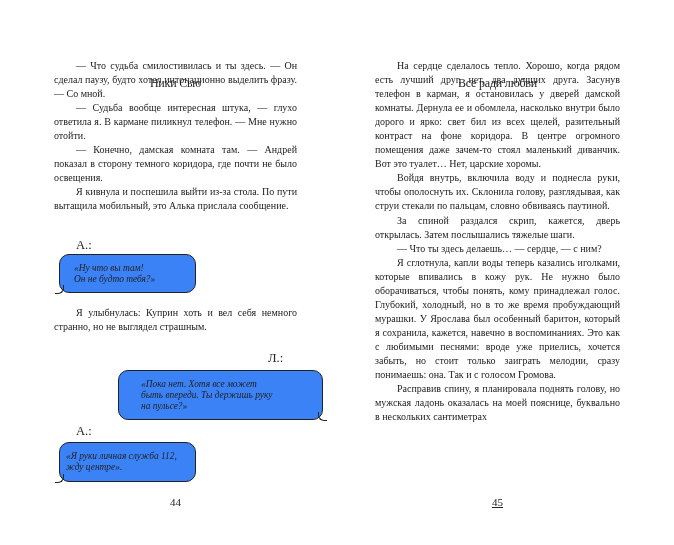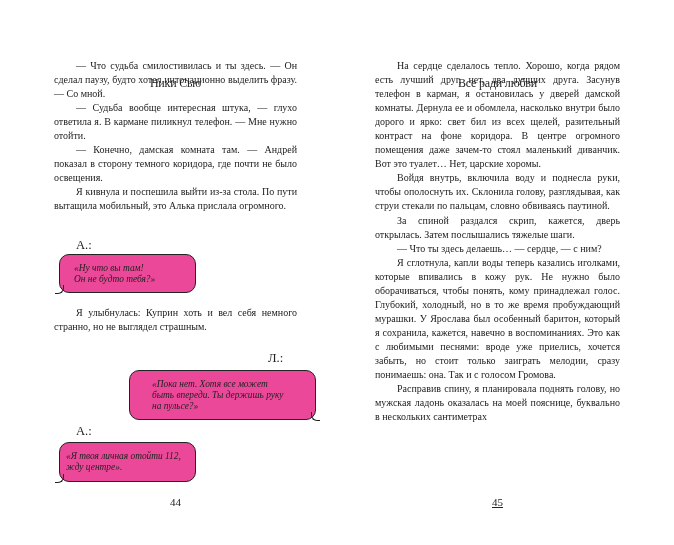--- a/index.html
+++ b/index.html
@@ -8,62 +8,62 @@
   .page.left { left: 0; width: 337px; }
   .page.right { left: 337px; width: 337px; }
   .running-head { position: absolute; top: 37px; font-size: 12px; letter-spacing: -0.2px; text-align: center; margin-top: 39px; }
   .left .running-head { left: 54px; width: 243px; }
   .right .running-head { left: 38px; width: 245px; }
   .body { position: absolute; font-size: 10px; line-height: 14.05px; text-align: justify; }
   .left .body { left: 54px; width: 243px; top: 59px; }
   .right .body { left: 38px; width: 245px; top: 59px; }
   .p { margin: 0; text-indent: 22px; }
   .sender { font-size: 12.6px; line-height: 14px; margin: 0; }
-  .bubble { position: absolute; border: 1.3px solid #222; border-radius: 10px; font-style: italic; font-size: 9.4px; line-height: 11.2px; box-sizing: border-box; padding: 8px 10px 0 14px; background: #ec4899; }
+  .bubble { position: absolute; border: 1.3px solid #222; border-radius: 10px; font-style: italic; font-size: 9.4px; line-height: 11.2px; box-sizing: border-box; padding: 8px 10px 0 14px; background: #3b82f6; }
   .tail-left::after, .tail-right::after { content: ""; position: absolute; bottom: -2px; width: 8px; height: 8px; border-bottom: 1.3px solid #222; }
   .tail-left::after { left: -5px; border-right: 1.3px solid #222; border-bottom-right-radius: 6px; }
   .tail-right::after { right: -5px; border-left: 1.3px solid #222; border-bottom-left-radius: 6px; }
   .folio { position: absolute; top: 496px; font-size: 11px; text-align: center; }
   .left .folio { left: 54px; width: 243px; }
   .right .folio { left: 38px; width: 245px; text-decoration: underline; }
   .abs { position: absolute; }
 </style>
 </head>
 <body>
 
 <div class="page left">
   <div class="running-head">Ники Сью</div>
 
   <div class="body">
     <p class="p">— Что судьба смилостивилась и ты здесь. — Он сделал паузу, будто хотел интонационно выделить фразу. — Со мной.</p>
     <p class="p">— Судьба вообще интересная штука, — глухо ответила я. В кармане пиликнул телефон. — Мне нужно отойти.</p>
     <p class="p">— Конечно, дамская комната там. — Андрей показал в сторону темного коридора, где почти не было освещения.</p>
-    <p class="p">Я кивнула и поспешила выйти из-за стола. По пути вытащила мобильный, это Алька прислала огромного.</p>
+    <p class="p">Я кивнула и поспешила выйти из-за стола. По пути вытащила мобильный, это Алька прислала сообщение.</p>
   </div>
 
   <div class="abs sender" style="left:76px; top:238px;">А.:</div>
   <div class="bubble tail-left" style="left:59px; top:254px; width:137px; height:39px;">
     <div>«Ну что вы там!</div>
     <div>Он не будто тебя?»</div>
   </div>
 
   <div class="abs body" style="left:54px; width:243px; top:306px;">
     <p class="p">Я улыбнулась: Куприн хоть и вел себя немного странно, но не выглядел страшным.</p>
   </div>
 
   <div class="abs sender" style="left:268px; top:351px;">Л.:</div>
-  <div class="bubble tail-right" style="left:129px; top:370px; width:187px; height:50px; padding-left:22px;">
+  <div class="bubble tail-right" style="left:118px; top:370px; width:205px; height:50px; padding-left:22px;">
     <div>«Пока нет. Хотя все может</div>
     <div>быть впереди. Ты держишь руку</div>
     <div>на пульсе?»</div>
   </div>
 
   <div class="abs sender" style="left:76px; top:424px;">А.:</div>
   <div class="bubble tail-left" style="left:59px; top:442px; width:137px; height:40px; padding-left:6px;">
-    <div>«Я твоя личная отойти 112,</div>
+    <div>«Я руки личная служба 112,</div>
     <div>жду центре».</div>
   </div>
 
   <div class="folio">44</div>
 </div>
 
 <div class="page right">
   <div class="running-head">Все ради любви</div>
 
   <div class="body">

